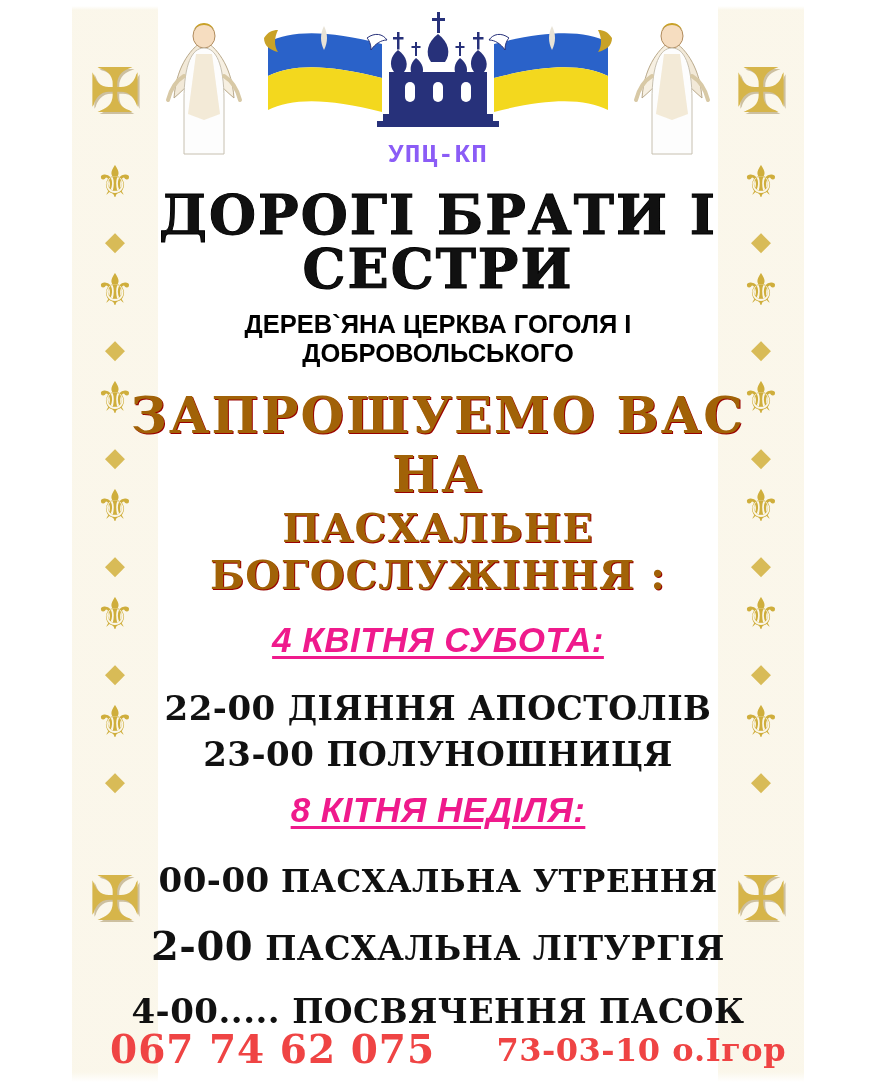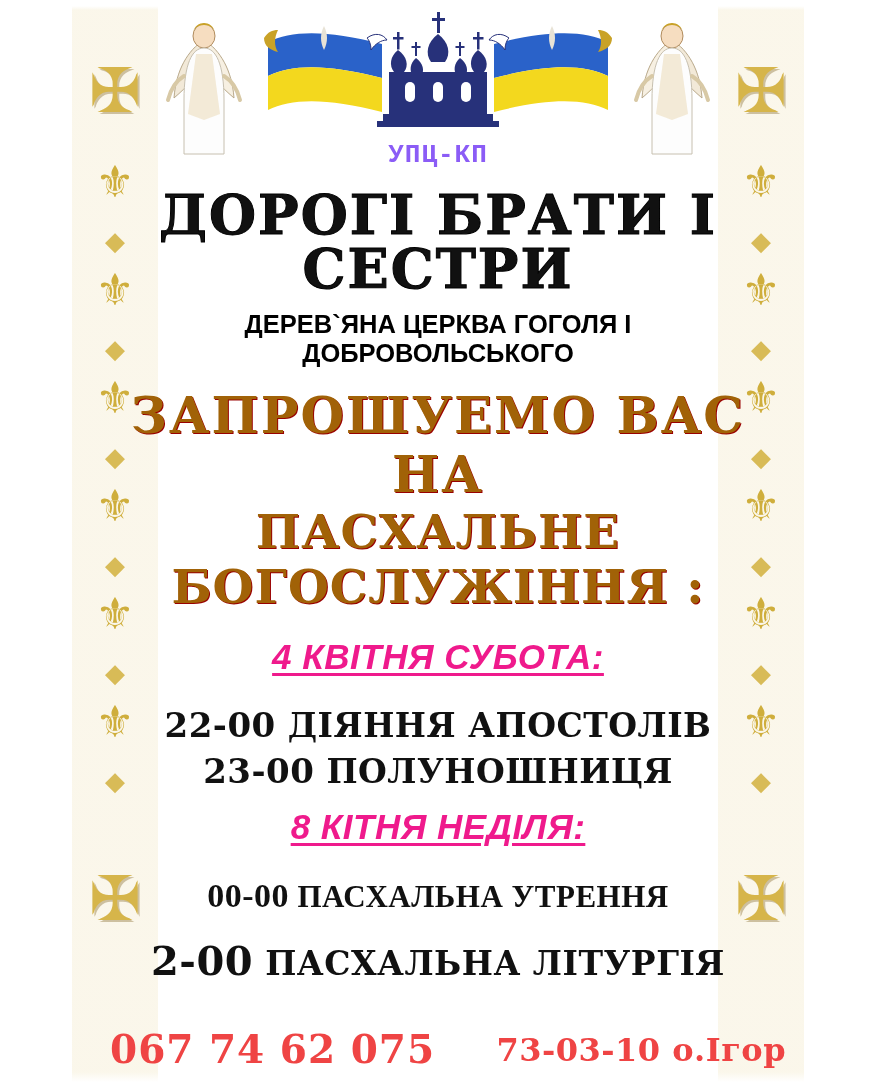--- a/index.html
+++ b/index.html
@@ -135,21 +135,21 @@
     font-weight: bold;
     color: #a16207;
     font-size: 50px;
     line-height: 1.18;
     letter-spacing: 2px;
     margin-top: 18px;
     text-shadow: 1px 1px 0 #900;
   }
   .invite .line2 {
     display: block;
-    font-size: 47px;
+    font-size: 40px;
     letter-spacing: 1px;
   }
 
   .day {
     font-family: "Liberation Sans", sans-serif;
     font-style: italic;
     font-weight: bold;
     font-size: 35px;
     color: #ef1a8c;
     text-decoration: underline;
@@ -164,21 +164,21 @@
     font-weight: bold;
     font-size: 33px;
     color: #111111;
     margin-top: 14px;
     letter-spacing: 0.5px;
     white-space: nowrap;
   }
   .service .time { font-size: 34px; }
   .service.s1 { margin-top: 28px; }
   .service.s2 { margin-top: 6px; }
-  .service.s3 { margin-top: 30px; font-size: 31px; font-family: Liberation Serif, serif; }
+  .service.s3 { margin-top: 30px; font-size: 31px; }
   .service.s4 { margin-top: 22px; }
   .service.s4 .time { font-size: 40px; }
   .service.s5 { margin-top: 22px; }
 
   .phones {
     position: absolute;
     left: 110px;
     right: 90px;
     bottom: 10px;
     display: flex;
@@ -331,20 +331,24 @@
     <div class="day second">8 КІТНЯ НЕДІЛЯ:</div>
 
     <div class="service s3">
       <span class="time">00-00</span>
       <span>ПАСХАЛЬНА УТРЕННЯ</span>
     </div>
     <div class="service s4">
       <span class="time">2-00</span>
       <span>ПАСХАЛЬНА ЛІТУРГІЯ</span>
     </div>
+    <div class="service s5">
+      <span class="time">4-00.....</span>
+      <span>ПОСВЯЧЕННЯ ПАСОК</span>
+    </div>
   </div>
 
   <div class="phones">
     <div class="phone-a">067 74 62 075</div>
     <div class="phone-b">73-03-10 о.Ігор</div>
   </div>
 
 </div>
 
 </body></html>

